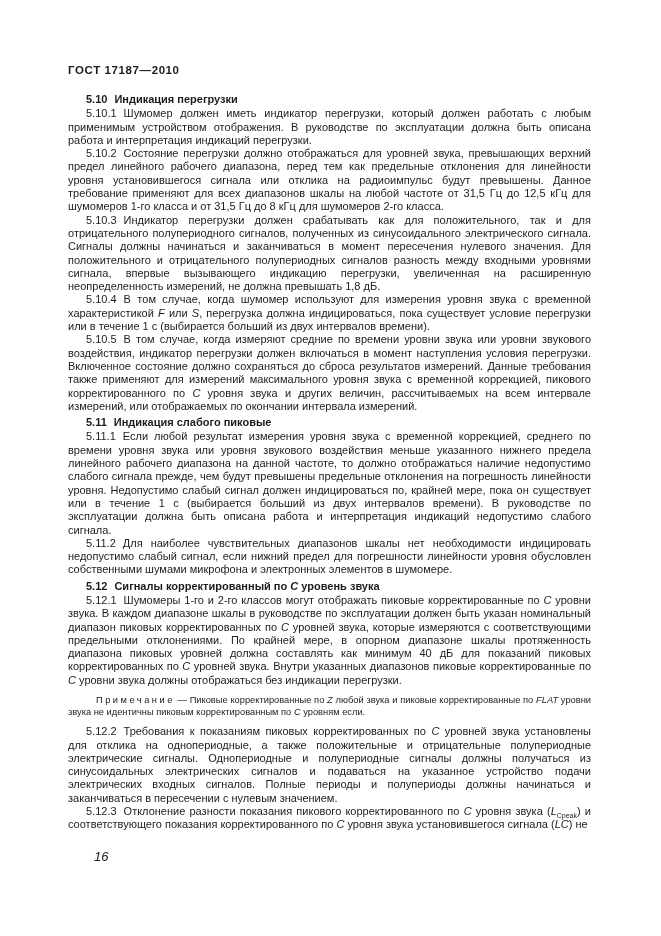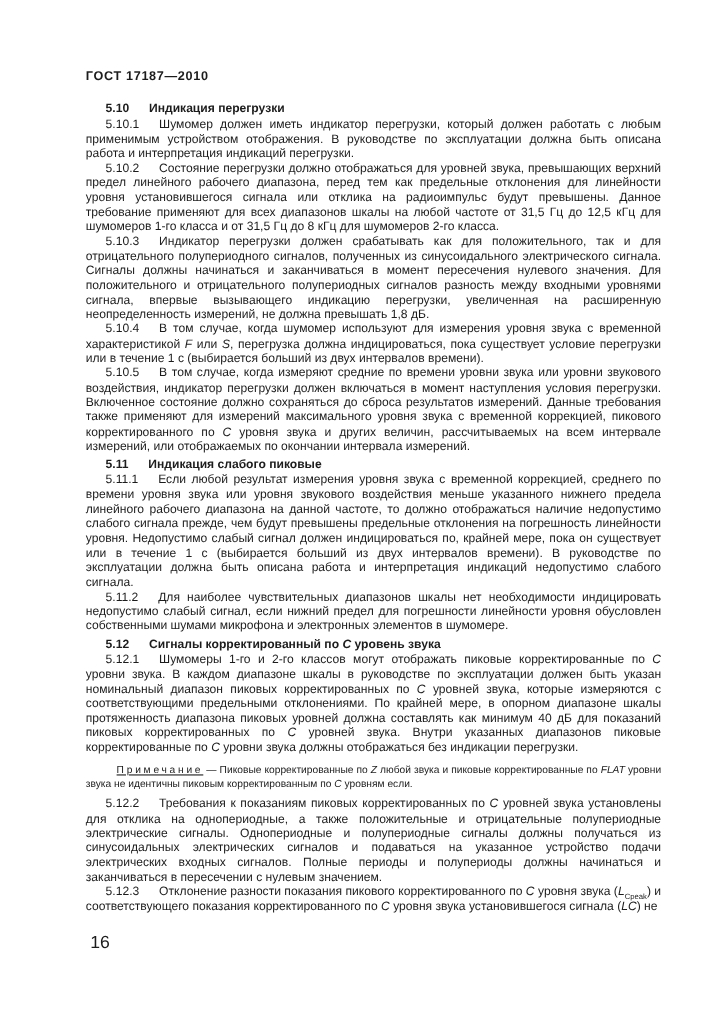--- a/index.html
+++ b/index.html
@@ -8,21 +8,21 @@
     width: 661px;
     height: 936px;
     background: #ffffff;
     font-family: "Liberation Sans", sans-serif;
     color: #1c1c1c;
     overflow: hidden;
     box-sizing: border-box;
   }
   .inner {
     position: absolute;
-    left: 78px;
+    left: 68px;
     top: 64px;
     width: 523px;
   }
   .doc-header {
     font-weight: bold;
     font-size: 11.5px;
     letter-spacing: 0.6px;
     margin: 0 0 17px 0;
   }
   .content p {
@@ -38,32 +38,33 @@
     margin-top: 3px;
     margin-bottom: 1px;
   }
   .content p.note {
     font-size: 9.3px;
     line-height: 11.6px;
     margin: 8px 0 7px 0;
     text-indent: 28px;
     text-align: justify;
   }
-  .num { margin-right: 18px; }
+  .num { margin-right: 7px; }
   .it { font-style: italic; }
-  .spaced { letter-spacing: 2.5px; text-decoration: underline; }
+  .spaced { letter-spacing: 2.5px; }
   .content sub {
     font-size: 7px;
     line-height: 0;
   }
   .page-number {
     position: absolute;
-    left: 82px;
+    left: 94px;
     top: 849px;
-    font-size: 16px;
+    font-size: 13px;
+    font-style: italic;
   }
 </style>
 </head>
 <body>
 
 <div class="page">
   <div class="inner">
     <div class="doc-header">ГОСТ  17187—2010</div>
     <div class="content">
         <p class="heading"><span class="num">5.10</span><span>Индикация перегрузки</span></p>

